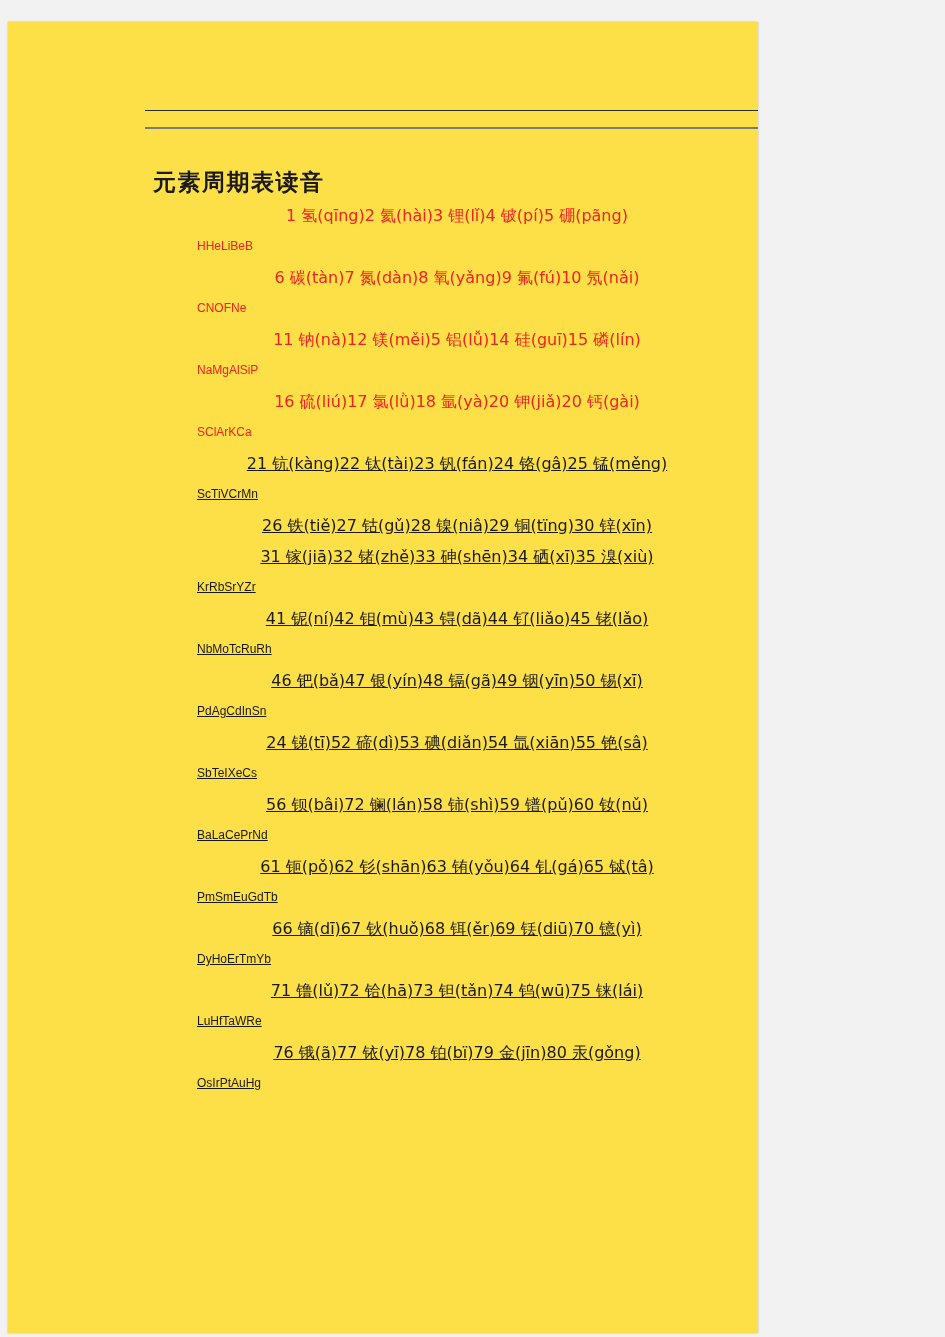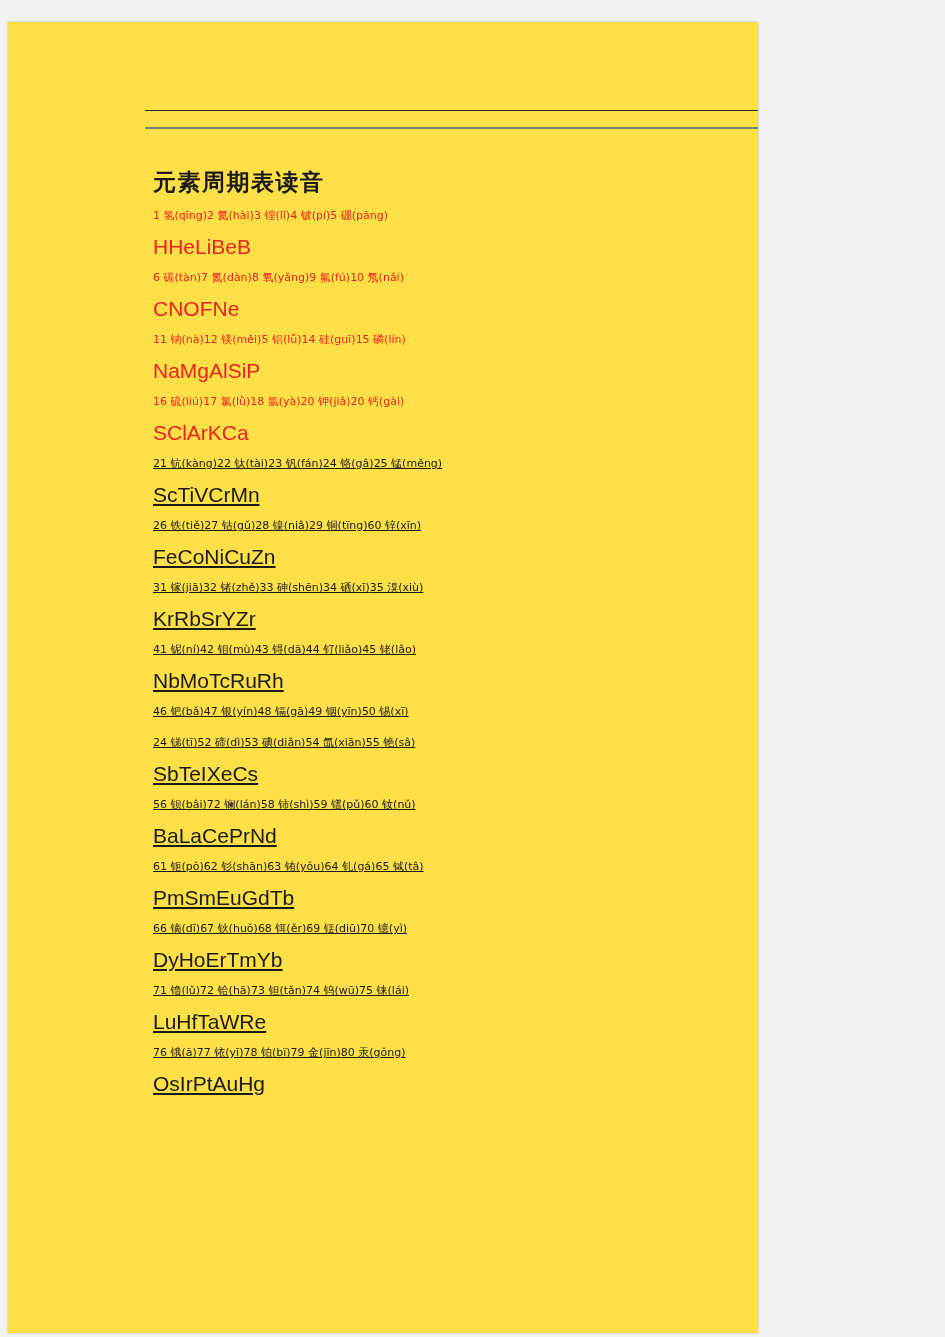--- a/index.html
+++ b/index.html
@@ -102,36 +102,37 @@
 
   
   #element-list {
     position: absolute;
     left: 145px;
     top: 178px;
     width: 760px;
   }
   .pron-row {
     display: flex;
-    justify-content: flex-start;
+    justify-content: center;
     width: 608px;
-    font-size: 11px;
+    font-size: 16px;
     line-height: 31px;
     white-space: nowrap;
     font-family: "DejaVu Sans", sans-serif;
   }
   .pron-row .cell {
     display: inline-block;
   }
   .sym-row {
-    font-size: 21px;
+    font-size: 12px;
     line-height: 31px;
     white-space: nowrap;
     letter-spacing: 0px;
     font-family: "Liberation Sans", sans-serif;
+    margin-left: 44px;
   }
   .red {
     color: #ee2222;
   }
   .black {
     color: #1a1a1a;
     text-decoration: underline;
   }
 </style>
 </head>
@@ -192,23 +193,22 @@
         <span class="cell">23  钒(fán)</span>
         <span class="cell">24 铬(gâ)</span>
         <span class="cell">25 锰(měng)</span>
       </div>
       <div class="sym-row black">ScTiVCrMn</div>
       <div class="pron-row black">
         <span class="cell">26 铁(tiě)</span>
         <span class="cell">27 钴(gǔ)</span>
         <span class="cell">28  镍(niâ)</span>
         <span class="cell">29  铜(tïng)</span>
-        <span class="cell">60  锌(xīn)</span>
-      </div>
-      <div class="sym-row black">FeCoNiCuZn</div>
+        <span class="cell">30  锌(xīn)</span>
+      </div>
       <div class="pron-row black">
         <span class="cell">31 镓(jiā)</span>
         <span class="cell">32 锗(zhě)</span>
         <span class="cell">33 砷(shēn)</span>
         <span class="cell">34 硒(xī)</span>
         <span class="cell">35 溴(xiù)</span>
       </div>
       <div class="sym-row black">KrRbSrYZr</div>
       <div class="pron-row black">
         <span class="cell">41 铌(ní)</span>
@@ -218,20 +218,21 @@
         <span class="cell">45 铑(lǎo)</span>
       </div>
       <div class="sym-row black">NbMoTcRuRh</div>
       <div class="pron-row black">
         <span class="cell">46 钯(bǎ)</span>
         <span class="cell">47 银(yín)</span>
         <span class="cell">48 镉(gã)</span>
         <span class="cell">49 铟(yīn)</span>
         <span class="cell">50 锡(xī)</span>
       </div>
+      <div class="sym-row black">PdAgCdInSn</div>
       <div class="pron-row black">
         <span class="cell">24 锑(tī)</span>
         <span class="cell">52 碲(dì)</span>
         <span class="cell">53  碘(diǎn)</span>
         <span class="cell">54 氙(xiān)</span>
         <span class="cell">55 铯(sâ)</span>
       </div>
       <div class="sym-row black">SbTeIXeCs</div>
       <div class="pron-row black">
         <span class="cell">56 钡(bâi)</span>

